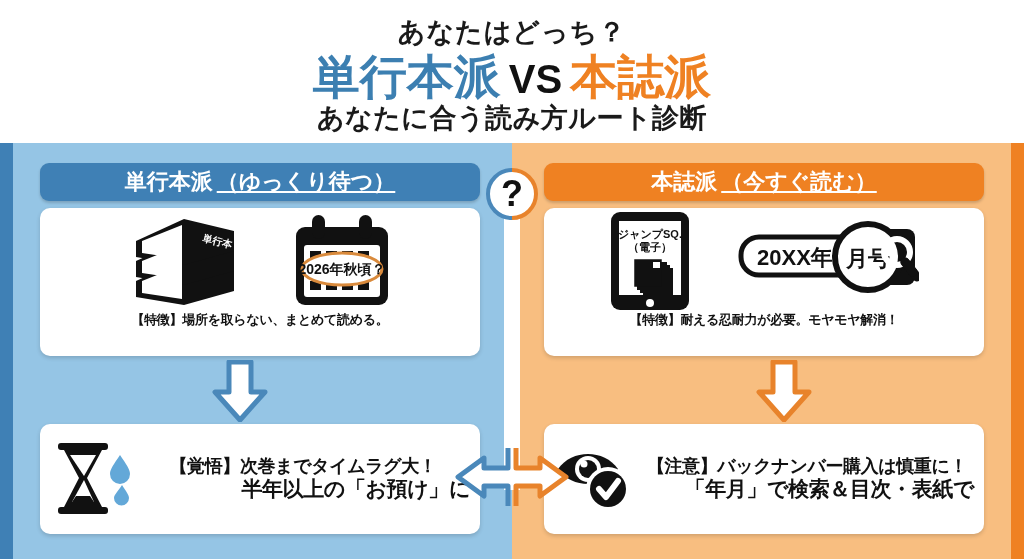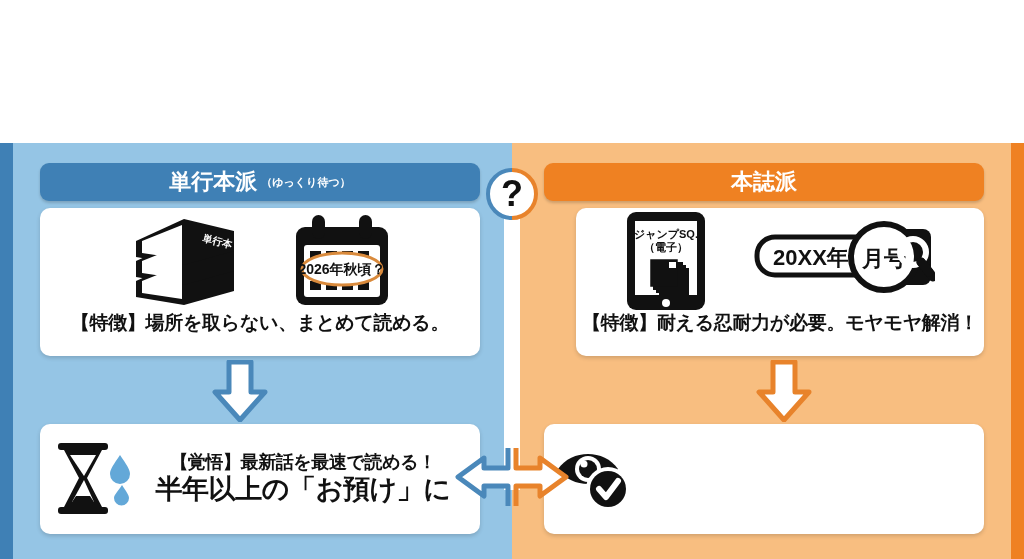--- a/index.html
+++ b/index.html
@@ -102,46 +102,46 @@
     border-radius: 9px;
     color: #ffffff;
     font-size: 22px;
     font-weight: bold;
     display: flex;
     align-items: center;
     justify-content: center;
     white-space: nowrap;
     box-shadow: 0 2px 3px rgba(0,0,0,0.18);
   }
-  .header-pill .sub { font-size: 11px; padding-left: 4px; }
+  .header-pill .sub { font-size: 22px; padding-left: 4px; text-decoration: underline; }
   .header-pill-left  { left: 40px;  width: 440px; background: #3f80b5; }
   .header-pill-right { right: 40px; width: 440px; background: #ef8122; }
 
   
   .card {
     position: absolute;
     background: #ffffff;
     border-radius: 10px;
     box-shadow: 0 2px 4px rgba(0,0,0,0.16);
   }
   .card-top-left   { left: 40px;  top: 208px; width: 440px; height: 148px; }
-  .card-top-right  { right: 40px; top: 208px; width: 408px; height: 148px; }
+  .card-top-right  { right: 40px; top: 208px; width: 440px; height: 148px; }
   .card-bot-left   { left: 40px;  top: 424px; width: 440px; height: 110px; }
   .card-bot-right  { right: 40px; top: 424px; width: 440px; height: 110px; }
 
   .icon-row {
     height: 105px;
     display: flex;
     align-items: center;
     justify-content: center;
     gap: 46px;
   }
   .feature-line {
     text-align: center;
-    font-size: 19px;
+    font-size: 13px;
     font-weight: bold;
     color: #111111;
     line-height: 1;
     letter-spacing: -0.3px;
     white-space: nowrap;
   }
 
   
   .bot-inner {
     display: flex;
@@ -160,21 +160,21 @@
   .bot-text {
     flex: 1 1 auto;
     text-align: center;
     font-weight: bold;
     color: #111111;
     line-height: 1.18;
     letter-spacing: -0.4px;
   }
   .bot-text .l1 { font-size: 18px; display: block; white-space: nowrap; }
   .bot-text .l2,
-  .bot-text .l3 { font-size: 27px; display: block; white-space: nowrap; }
+  .bot-text .l3 { font-size: 21px; display: block; white-space: nowrap; text-align: right; }
 
   
   .down-arrow {
     position: absolute;
     top: 360px;
     width: 58px;
     height: 62px;
   }
   .down-arrow-left  { left: 211px; }
   .down-arrow-right { right: 211px; }
@@ -223,27 +223,35 @@
 <div id="infographic">
 
   <div class="frame-left"></div>
   <div class="frame-right"></div>
   <div class="frame-bottom-left"></div>
   <div class="frame-bottom-right"></div>
 
   <div class="half half-left"></div>
   <div class="half half-right"></div>
 
+  <div class="title-block">
+    <p class="kicker">あなたはどっち？</p>
+    <p class="main-title">
+      <span class="t-blue">単行本派</span><span class="t-vs">VS</span><span class="t-orange">本誌派</span>
+    </p>
+    <p class="subtitle">あなたに合う読み方ルート診断</p>
+  </div>
 
   <div class="header-pill header-pill-left">
     <span>単行本派</span>
     <span class="sub">（ゆっくり待つ）</span>
   </div>
   <div class="header-pill header-pill-right">
     <span>本誌派</span>
+    <span class="sub">（今すぐ読む）</span>
   </div>
 
   <div class="card card-top-left">
     <div class="icon-row">
 
       <svg width="118" height="92" viewBox="0 0 118 92">
         <g fill="#111111">
           <path d="M10 66 L58 44 L108 56 L108 76 L58 90 L10 82 Z"></path>
           <path d="M10 46 L58 24 L108 36 L108 56 L58 70 L10 62 Z"></path>
           <path d="M10 26 L58 4 L108 16 L108 36 L58 50 L10 42 Z"></path>
@@ -334,40 +342,42 @@
             <path d="M10 9 L48 9 L33 37 L48 66 L10 66 L25 37 Z"></path>
           </g>
           <path d="M16 14 L42 14 L30 35 Z" fill="#ffffff"></path>
           <path d="M30 39 L40 61 L18 61 Z" fill="#ffffff"></path>
           <path d="M22 55 L36 55 L40 61 L18 61 Z" fill="#111111"></path>
           <path d="M66 14 C72 23 76 28 76 33 a10 10 0 0 1 -20 0 C56 28 60 23 66 14 Z" fill="#63a8d8"></path>
           <path d="M68 44 C72 50 75 54 75 57 a7.5 7.5 0 0 1 -15 0 C60 54 64 50 68 44 Z" fill="#63a8d8"></path>
         </svg>
       </div>
       <div class="bot-text">
-        <span class="l1">【覚悟】最新話を最速で読める！</span>
+        <span class="l1">【覚悟】次巻までタイムラグ大！</span>
         <span class="l2">半年以上の「お預け」に</span>
       </div>
     </div>
   </div>
 
   <div class="card card-bot-right">
     <div class="bot-inner">
       <div class="bot-icon">
         <svg width="84" height="64" viewBox="0 0 84 64">
           <path d="M2 22 C16 2 48 2 62 22 C48 42 16 42 2 22 Z" fill="#111111"></path>
           <circle cx="32" cy="22" r="13" fill="#ffffff"></circle>
           <circle cx="32" cy="22" r="9" fill="#111111"></circle>
           <circle cx="28" cy="17" r="3.5" fill="#ffffff"></circle>
           <circle cx="52" cy="42" r="22" fill="#ffffff"></circle>
           <circle cx="52" cy="42" r="18" fill="#111111"></circle>
           <path d="M43 42 L50 50 L62 34" fill="none" stroke="#ffffff" stroke-width="6" stroke-linecap="round" stroke-linejoin="round"></path>
         </svg>
       </div>
       <div class="bot-text">
+        <span class="l1">【注意】バックナンバー購入は慎重に！</span>
+        <span class="l2">「年月」で検索＆目次・表紙で</span>
       </div>
     </div>
   </div>
 
   <div class="divider-stem"></div>
 
   <svg class="q-badge" viewBox="0 0 56 56">
     <circle cx="28" cy="28" r="24" fill="#ffffff"></circle>
     <path d="M28 4 A24 24 0 0 0 28 52" fill="none" stroke="#4a88ba" stroke-width="4"></path>
     <path d="M28 4 A24 24 0 0 1 28 52" fill="none" stroke="#e8832b" stroke-width="4"></path>

